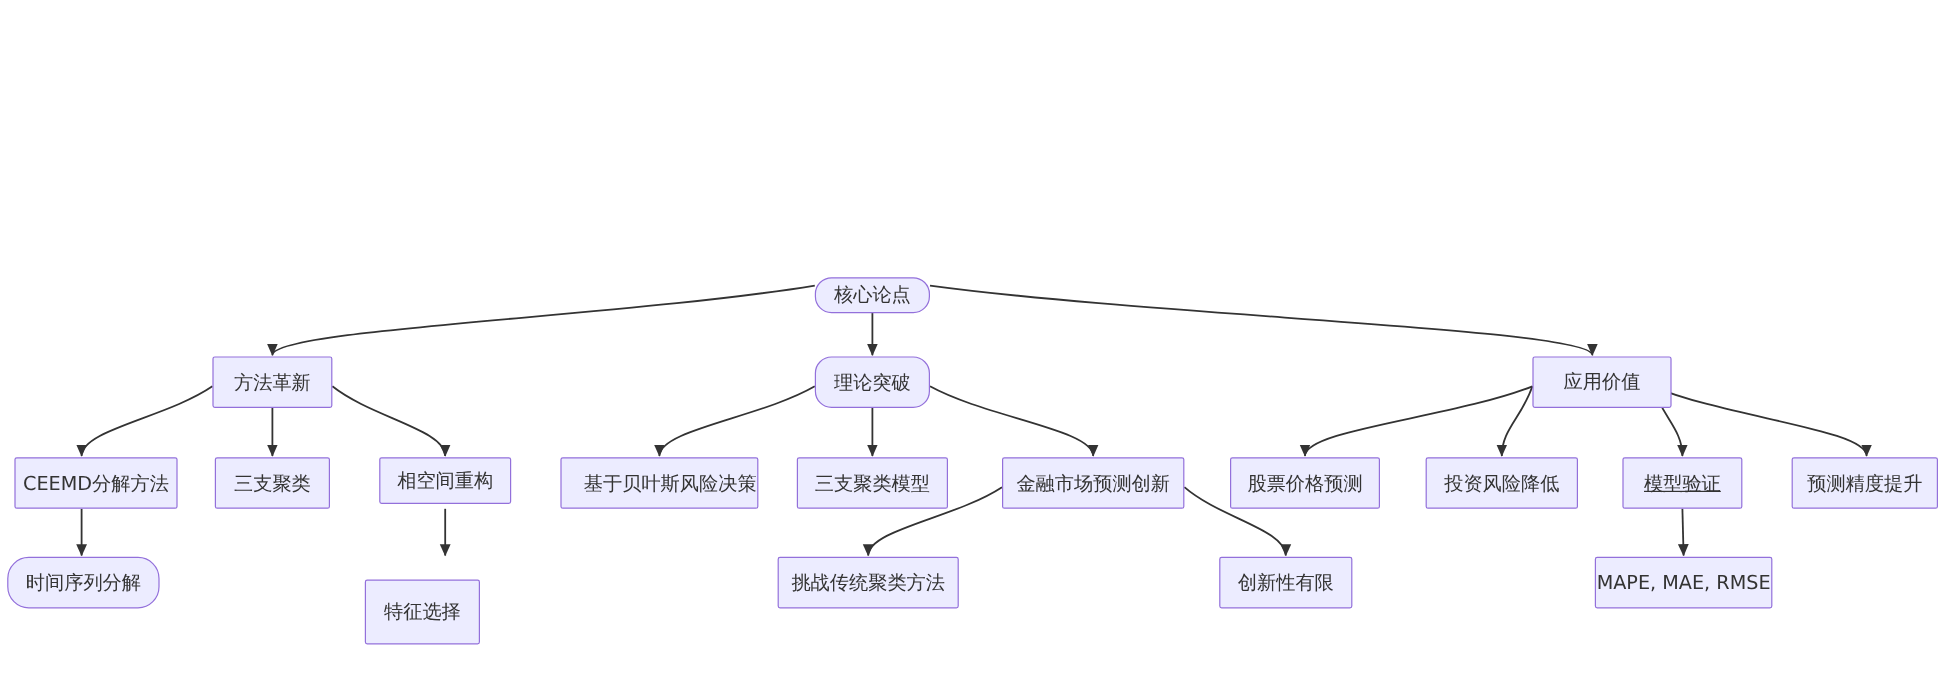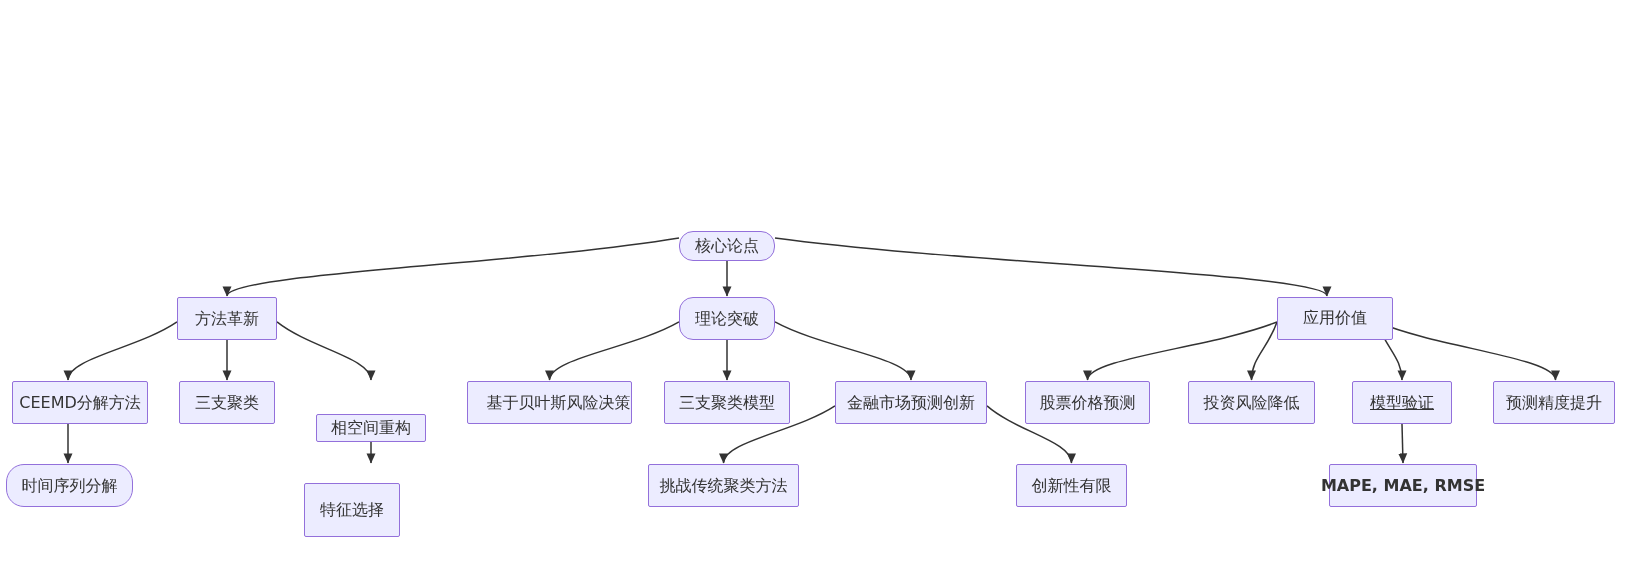--- a/index.html
+++ b/index.html
@@ -87,21 +87,21 @@
       </div>
       <div class="node" style="left: 1277px; top: 297px; width: 116px; height: 43px; font-family: Liberation Mono, monospace;">
         <span>应用价值</span>
       </div>
       <div class="node" style="left: 0px; top: 381px; width: 136px; height: 43px; margin-left: 12px;">
         <span>CEEMD分解方法</span>
       </div>
       <div class="node" style="left: 179px; top: 381px; width: 96px; height: 43px;">
         <span>三支聚类</span>
       </div>
-      <div class="node" style="left: 316px; top: 381px; width: 110px; height: 28px; margin-top: 33px;">
+      <div class="node" style="left: 316px; top: 381px; width: 110px; height: 39px;">
         <span>相空间重构</span>
       </div>
       <div class="node" style="left: 467px; top: 381px; width: 165px; height: 43px; padding-left: 18px;">
         <span>基于贝叶斯风险决策</span>
       </div>
       <div class="node" style="left: 664px; top: 381px; width: 126px; height: 43px;">
         <span>三支聚类模型</span>
       </div>
       <div class="node" style="left: 835px; top: 381px; width: 152px; height: 43px;">
         <span>金融市场预测创新</span>
@@ -123,17 +123,17 @@
       </div>
       <div class="node" style="left: 304px; top: 464px; width: 96px; height: 54px; margin-top: 19px;">
         <span>特征选择</span>
       </div>
       <div class="node" style="left: 648px; top: 464px; width: 151px; height: 43px;">
         <span>挑战传统聚类方法</span>
       </div>
       <div class="node" style="left: 1016px; top: 464px; width: 111px; height: 43px;">
         <span>创新性有限</span>
       </div>
-      <div class="node" style="left: 1329px; top: 464px; width: 148px; height: 43px; font-weight: bold;">
+      <div class="node" style="left: 1329px; top: 464px; width: 148px; height: 43px;">
         <span>MAPE, MAE, RMSE</span>
       </div>
     </div>
 </div>
 
 </body></html>

